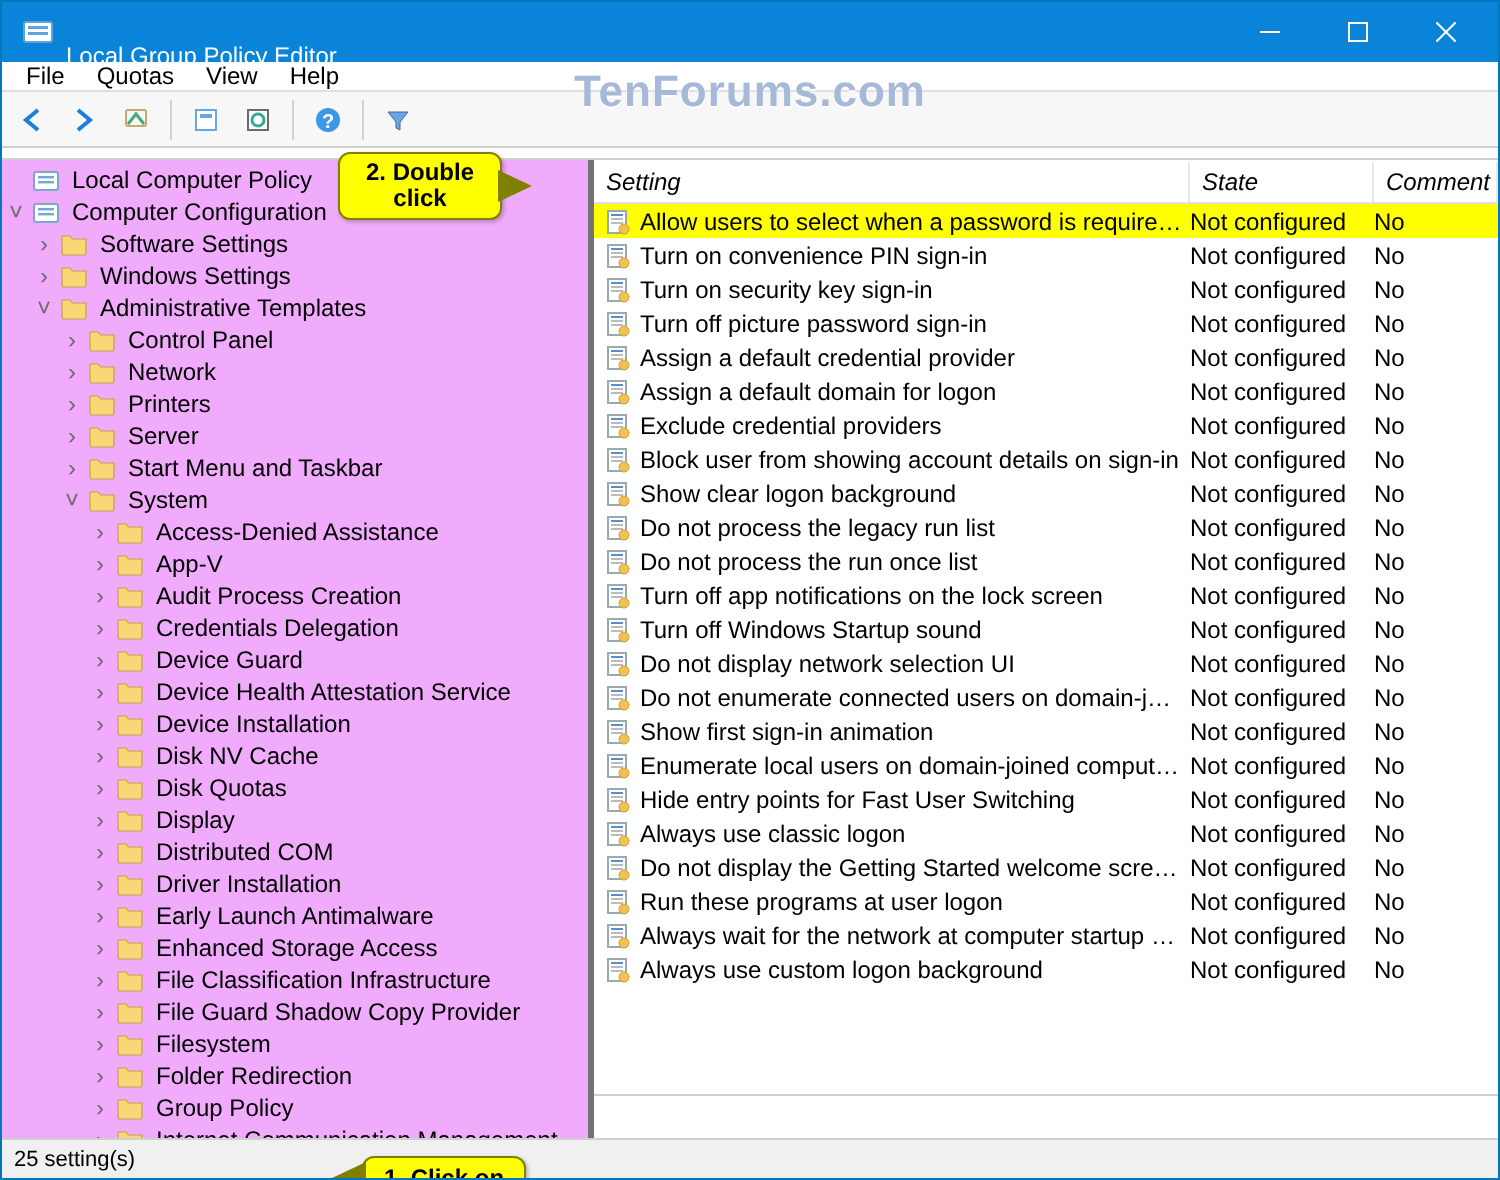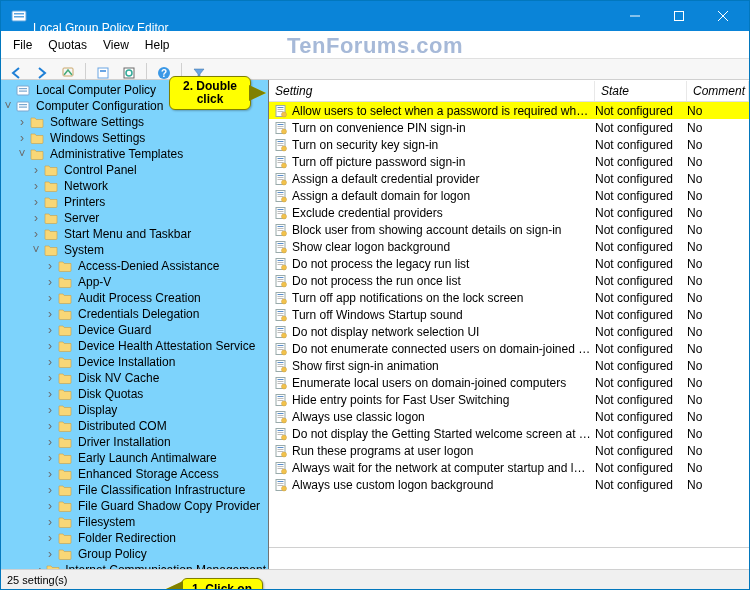--- a/index.html
+++ b/index.html
@@ -4,32 +4,32 @@
 <style>
   * { box-sizing: border-box; margin: 0; padding: 0; }
   body { font-family: "Segoe UI", Tahoma, sans-serif; font-size: 11px; background: #fff; width: 750px; height: 590px; overflow: hidden; position: relative; border: 1px solid #0277bd; }
   
   .titlebar { height: 30px; background: #0a84d8; color: #fff; display: flex; align-items: center; padding: 0 4px; }
   .titlebar .app-icon { width: 16px; height: 16px; margin: 0 6px; display:inline-flex; align-items:center; justify-content:center; }
   .titlebar .title { flex: 1; font-size: 12px; margin-top: 24px; }
   .winbtns { display: flex; }
   .winbtn { width: 44px; height: 30px; display: flex; align-items: center; justify-content: center; color: #fff; }
   
-  .menubar { height: 28px; background: #fff; display: flex; align-items: center; padding: 0 4px; border-bottom: 1px solid #e0e0e0; }
+  .menubar { height: 15px; background: #fff; display: flex; align-items: center; padding: 0 4px; border-bottom: 1px solid #e0e0e0; }
   .menubar .item { padding: 2px 8px; font-size: 12px; }
   
   .watermark { position:absolute; top:32px; left:0; right:0; text-align:center; font-size:22px; font-weight:bold; color:#a6b9d8; pointer-events:none; letter-spacing:0.5px; text-shadow:0 1px 0 #fff; z-index:20;}
   
   .toolbar { height: 28px; background: #f7f7f7; display: flex; align-items: center; padding: 2px 4px; gap: 4px; border-bottom: 1px solid #d0d0d0; }
   .tbtn { width: 22px; height: 22px; display:flex; align-items:center; justify-content:center; border:1px solid transparent; }
   .tsep { width:1px; height:20px; background:#d0d0d0; margin:0 2px; }
   
   .client { position:absolute; top:78px; bottom:20px; left:0; right:0; display:flex; border-top:1px solid #d0d0d0;}
   
-  .tree-pane { width: 268px; border-right:1px solid #737373; overflow:auto; background:#7dd3fc; padding:2px 0; position:relative;}
+  .tree-pane { width: 296px; border-right:3px solid #737373; overflow:auto; background:#f0abfc; padding:2px 0; position:relative;}
   .tree-pane::-webkit-scrollbar{width:16px;} .tree-pane::-webkit-scrollbar-thumb{background:#c0c0c0;} .tree-pane::-webkit-scrollbar-track{background:#f0f0f0;}
   
   .node { white-space:nowrap; height:16px; line-height:16px; display:flex; align-items:center; font-size:12px; }
   .node .tw { display:inline-block; width:14px; text-align:center; color:#6a6a6a; font-size:12px; cursor:pointer;}
   .node .ic { display:inline-flex; width:16px; height:16px; align-items:center; justify-content:center; margin-right:3px;}
   .node .lbl { padding:0 2px; }
   
   .folder-svg { width:14px; height:12px; }
   
   .list-pane { flex:1; display:flex; flex-direction:column; background:#fff; overflow:hidden;}

